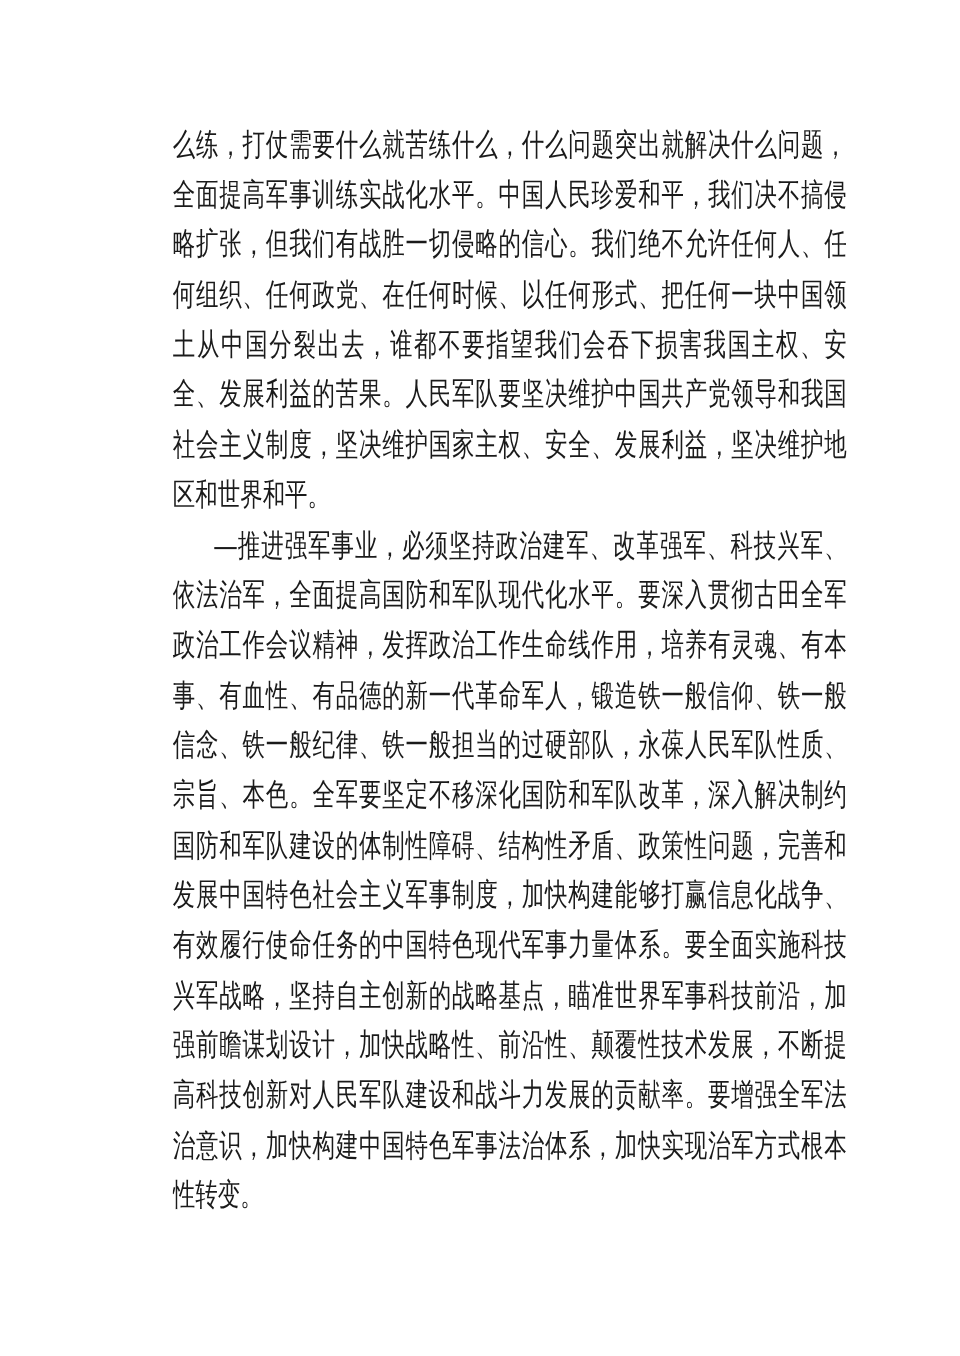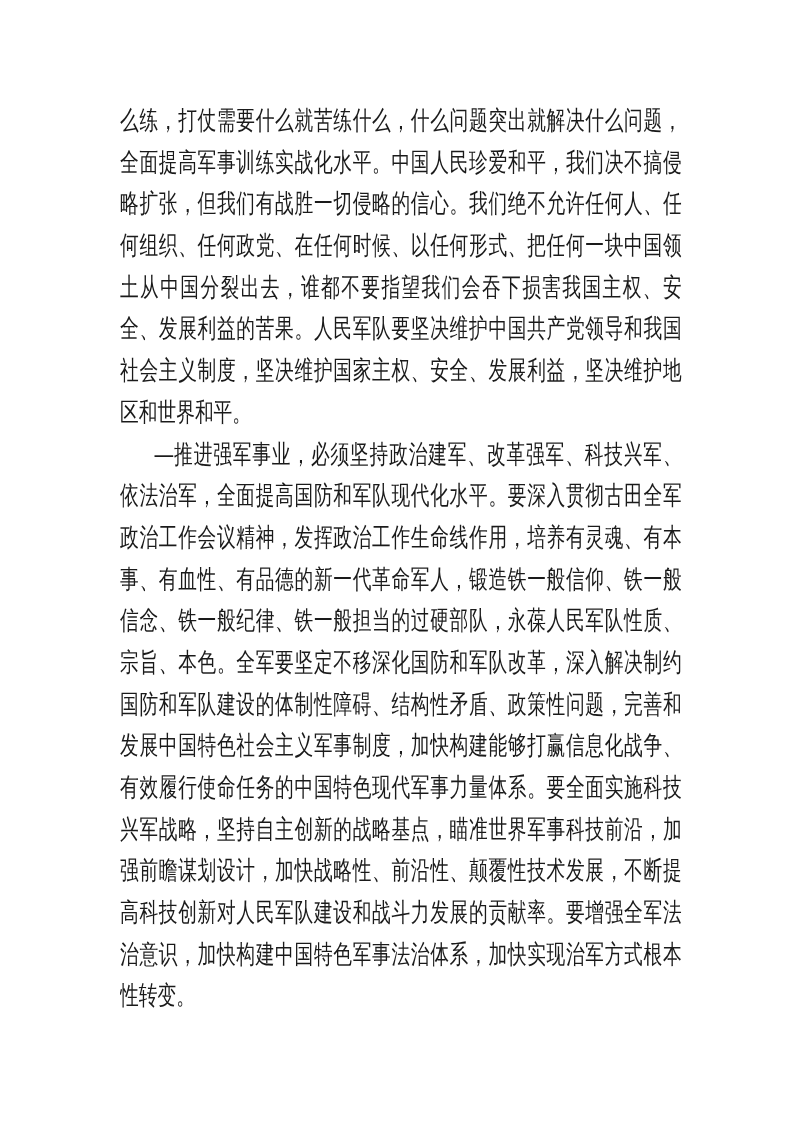--- a/index.html
+++ b/index.html
@@ -11,20 +11,21 @@
     height: 1130px;
     position: relative;
     overflow: hidden;
     background: #ffffff;
     font-family: "Liberation Sans", sans-serif;
   }
   .page {
     position: absolute;
     inset: 0;
     background: #ffffff;
+    margin-left: 24px;
   }
   .text-block {
     position: absolute;
     left: 120px;
     top: 100px;
     width: 780px;
     transform: scaleX(0.72);
     transform-origin: 0 0;
     color: #1a1a1a;
     font-size: 26px;

